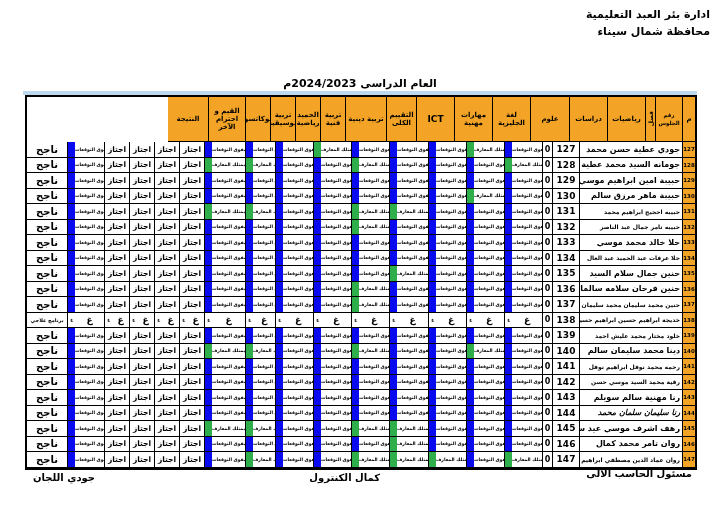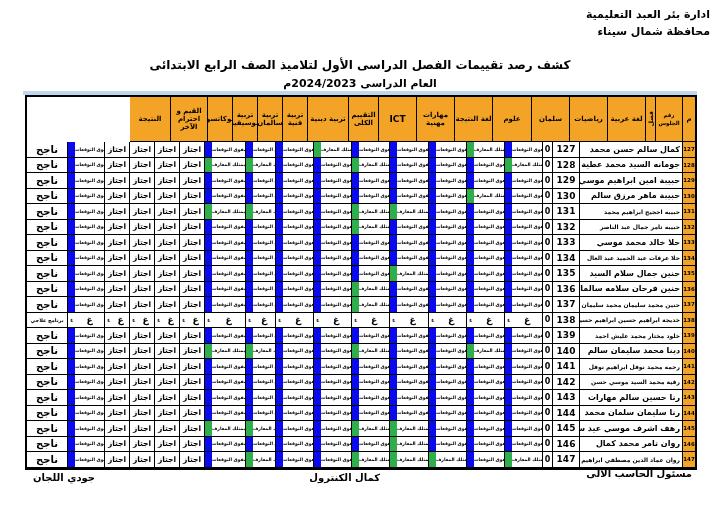--- a/index.html
+++ b/index.html
@@ -43,54 +43,52 @@
 </style>
 </head>
 <body>
 
 <div class="page">
   <div class="letterhead">
     <div>ادارة بئر العبد التعليمية</div>
     <div>محافظة شمال سيناء</div>
   </div>
 
-  <div class="title">كشف رصد تقييمات الفصل الدراسى الأول لتلاميذ الصف الرابع الابتدائى</div>
   <div class="subtitle">العام الدراسى   2024/2023م</div>
   <div class="blue-strip"></div>
 
   <div class="tbl">
     <div class="trow hdr" id="hdr-row">
         <div class="tc" style="width: 13px;">م</div>
         <div class="tc tiny" style="width: 27px;">
           <div>رقم</div>
           <div>الجلوس</div>
         </div>
         <div class="tc" style="width: 10px;">
           <span class="vert">فصل</span>
         </div>
-        <div class="tc" style="width: 38px;">لغة عربية</div>
         <div class="tc" style="width: 38px;">رياضيات</div>
-        <div class="tc" style="width: 38px;">سلمان</div>
+        <div class="tc" style="width: 38px;">دراسات</div>
         <div class="tc" style="width: 39px;">علوم</div>
-        <div class="tc" style="width: 38px;">لغة النتيجة</div>
+        <div class="tc" style="width: 38px;">لغة الجليزية</div>
         <div class="tc" style="width: 38px;">مهارات مهنية</div>
         <div class="tc ict" style="width: 38px;">ICT</div>
         <div class="tc" style="width: 30px;">التقييم الكلى</div>
         <div class="tc" style="width: 41px;">تربية دينية</div>
         <div class="tc" style="width: 25px;">تربية فنية</div>
-        <div class="tc" style="width: 25px;">تربية سالمان</div>
+        <div class="tc" style="width: 25px;">الحميد رياضية</div>
         <div class="tc" style="width: 25px;">تربية موسيقية</div>
         <div class="tc" style="width: 25px;">توكاتسو</div>
         <div class="tc" style="width: 37px;">القيم و احترام الآخر</div>
         <div class="tc" style="width: 40px;">النتيجة</div>
       </div>
     <div id="tbl-body">
         <div class="trow">
           <div class="tc c-serial" style="width: 13px;">127</div>
-          <div class="tc c-name" style="width: 103px; font-size: 8px;">كمال سالم حسن محمد</div>
+          <div class="tc c-name" style="width: 103px; font-size: 8px;">جودي عطية حسن محمد</div>
           <div class="tc c-seat" style="width: 27px;">127</div>
           <div class="tc c-cls" style="width: 10px;">0</div>
           <div class="tc c-eval" style="width: 38px;">
             <span class="stripe" style="background: rgb(10, 10, 239);"></span>
             <span class="ev-txt">يفوق التوقعات</span>
           </div>
           <div class="tc c-eval" style="width: 38px;">
             <span class="stripe" style="background: rgb(47, 175, 76);"></span>
             <span class="ev-txt">يمتلك المعارف</span>
           </div>
@@ -904,21 +902,21 @@
           <div class="tc c-pass" style="width: 25px;">اجتاز</div>
           <div class="tc c-pass" style="width: 25px;">اجتاز</div>
           <div class="tc c-eval" style="width: 37px;">
             <span class="stripe" style="background: rgb(10, 10, 239);"></span>
             <span class="ev-txt">يفوق التوقعات</span>
           </div>
           <div class="tc c-res" style="width: 40px;">ناجح</div>
         </div>
         <div class="trow">
           <div class="tc c-serial" style="width: 13px;">143</div>
-          <div class="tc c-name" style="width: 103px; font-size: 8px;">رنا حسين سالم مهارات</div>
+          <div class="tc c-name" style="width: 103px; font-size: 8px;">رنا مهنية سالم سويلم</div>
           <div class="tc c-seat" style="width: 27px;">143</div>
           <div class="tc c-cls" style="width: 10px;">0</div>
           <div class="tc c-eval" style="width: 38px;">
             <span class="stripe" style="background: rgb(10, 10, 239);"></span>
             <span class="ev-txt">يفوق التوقعات</span>
           </div>
           <div class="tc c-eval" style="width: 38px;">
             <span class="stripe" style="background: rgb(10, 10, 239);"></span>
             <span class="ev-txt">يفوق التوقعات</span>
           </div>
@@ -955,21 +953,21 @@
           <div class="tc c-pass" style="width: 25px;">اجتاز</div>
           <div class="tc c-pass" style="width: 25px;">اجتاز</div>
           <div class="tc c-eval" style="width: 37px;">
             <span class="stripe" style="background: rgb(10, 10, 239);"></span>
             <span class="ev-txt">يفوق التوقعات</span>
           </div>
           <div class="tc c-res" style="width: 40px;">ناجح</div>
         </div>
         <div class="trow">
           <div class="tc c-serial" style="width: 13px;">144</div>
-          <div class="tc c-name" style="width: 103px; font-size: 8px;">رنا سليمان سلمان محمد</div>
+          <div class="tc c-name" style="width: 103px; font-size: 8px; font-style: italic;">رنا سليمان سلمان محمد</div>
           <div class="tc c-seat" style="width: 27px;">144</div>
           <div class="tc c-cls" style="width: 10px;">0</div>
           <div class="tc c-eval" style="width: 38px;">
             <span class="stripe" style="background: rgb(10, 10, 239);"></span>
             <span class="ev-txt">يفوق التوقعات</span>
           </div>
           <div class="tc c-eval" style="width: 38px;">
             <span class="stripe" style="background: rgb(10, 10, 239);"></span>
             <span class="ev-txt">يفوق التوقعات</span>
           </div>

